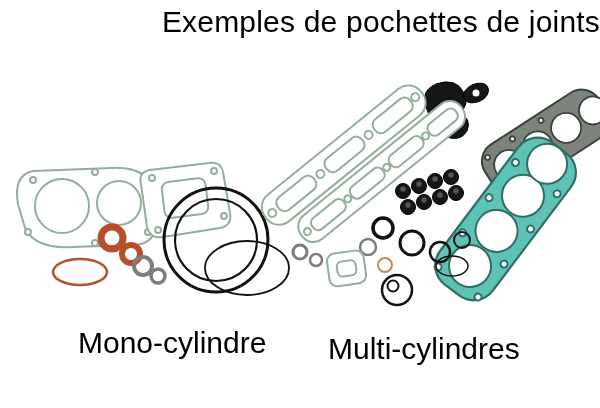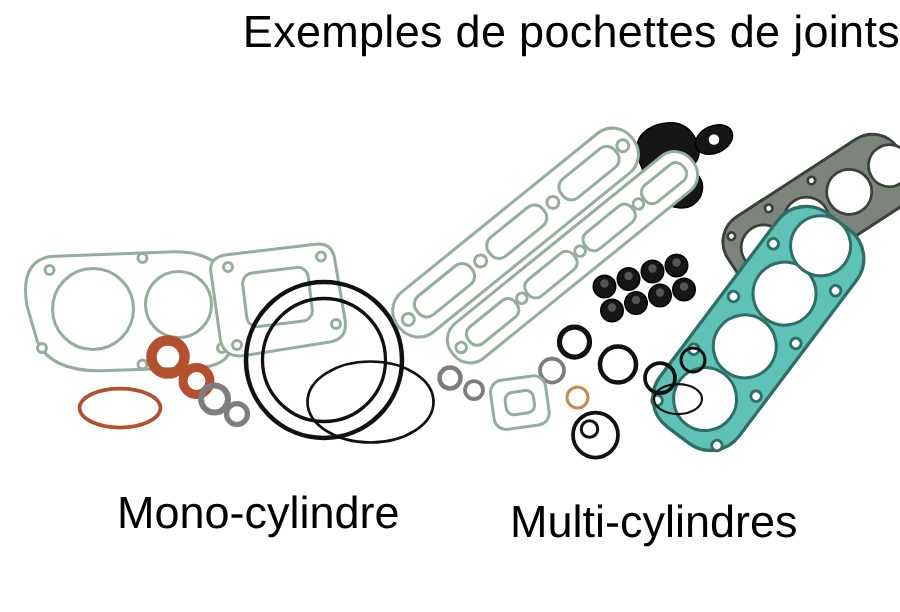--- a/index.html
+++ b/index.html
@@ -9,21 +9,21 @@
     --oring-orange:#b5502f; --oring-orange-light:#c98a54;
     --washer-gray:#7d7d7d; --rubber-black:#161616; --line-black:#111111;
   }
   body{margin:0;}
   .page{position:relative;width:600px;height:408px;background:var(--background);
         font-family:"Liberation Sans",sans-serif;overflow:hidden;color:var(--text);}
   .title{position:absolute;top:4px;left:0;width:100%;margin:0;text-align:right;
          font-size:30px;font-weight:400;line-height:1.18;letter-spacing:.2px;}
   .caption{position:absolute;font-size:30px;font-weight:400;white-space:nowrap;}
   .caption-mono{left:36px;top:326px;margin-left:42px;}
-  .caption-multi{left:340px;top:332px;}
+  .caption-multi{left:328px;top:332px;}
   .scene{position:absolute;left:0;top:0;}
   .g-line{fill:#ffffff;stroke:var(--gasket-green);stroke-width:2;}
   .blk{fill:none;stroke:var(--line-black);}
   .orange{fill:none;stroke:var(--oring-orange);}
   .tan{fill:none;stroke:var(--oring-orange-light);}
   .grayr{fill:none;stroke:var(--washer-gray);}
   .dark{fill:var(--rubber-black);stroke:#000;stroke-width:1;}
   .teal{fill:var(--gasket-teal);stroke:var(--gasket-teal-dark);stroke-width:2.2;}
   .thole{fill:#ffffff;stroke:var(--gasket-teal-dark);stroke-width:2;}
   .grayg{fill:var(--gasket-gray);stroke:var(--gasket-gray-dark);stroke-width:2;}

